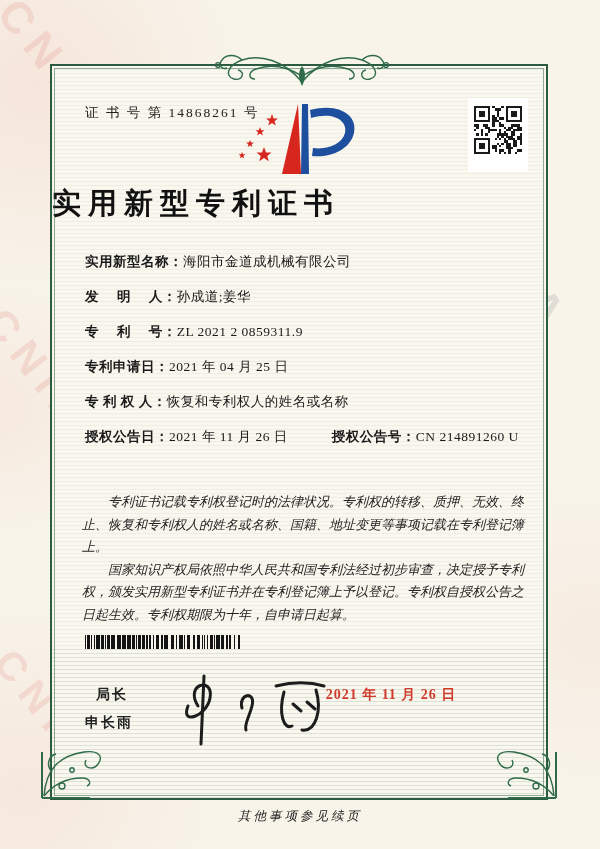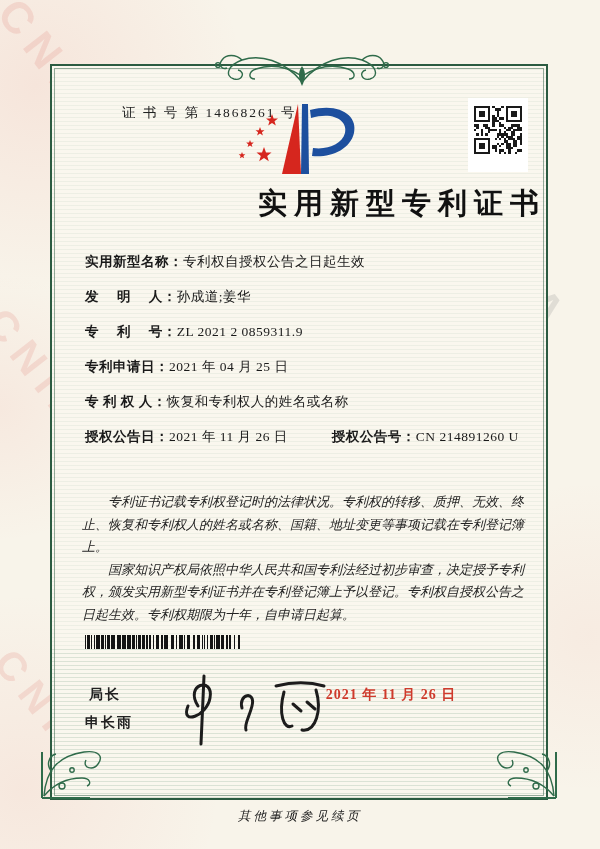--- a/index.html
+++ b/index.html
@@ -19,35 +19,35 @@
   .frame{
     position:absolute;left:50px;top:64px;width:494px;height:732px;z-index:2;
     border:2px solid #2b5b41;
     background:
       repeating-linear-gradient(0deg, rgba(60,120,85,.065) 0 1px, transparent 1px 4px),
       #faf7ee;
   }
   .frame::after{content:"";position:absolute;inset:2px;border:1px solid rgba(43,91,65,.5);pointer-events:none;}
   .guilloche-bottom{position:absolute;left:0;right:0;bottom:0;height:150px;
       background:repeating-linear-gradient(0deg, rgba(60,120,85,.10) 0 1px, transparent 1px 4px);}
-  .cert-no{position:absolute;left:33px;top:38px;font-size:13.5px;color:#222;letter-spacing:2px;margin-left:37px;}
+  .cert-no{position:absolute;left:33px;top:38px;font-size:13.5px;color:#222;letter-spacing:2px;}
   .logo{position:absolute;left:176px;top:34px;}
   .qr-box{position:absolute;left:416px;top:32px;width:60px;height:74px;background:#fff;
       display:flex;align-items:flex-start;justify-content:center;padding-top:8px;box-sizing:border-box;}
-  .title{position:absolute;left:0;right:0;top:118px;text-align:right;
-      font-size:29px;font-weight:700;color:#111;letter-spacing:7px;padding-left:20px;}
+  .title{position:absolute;left:0;right:0;top:118px;text-align:left;
+      font-size:29px;font-weight:700;color:#111;letter-spacing:7px;}
   .fields{position:absolute;left:33px;top:187px;right:24px;}
   .field-row{height:22px;margin-bottom:13px;font-size:13.5px;color:#1a1a1a;letter-spacing:.5px;white-space:nowrap;}
   .field-row .flabel{font-weight:700;}
   .grant-row .pair2{margin-left:40px;}
   .paras{position:absolute;left:30px;top:425px;width:442px;font-size:13px;line-height:22.5px;
       color:#222;font-style:italic;}
   .paras p{margin:0;text-indent:2em;}
   .barcode{position:absolute;left:33px;top:569px;width:155px;height:14px;}
-  .sig-title{position:absolute;left:37px;top:620px;font-family:Liberation Sans, sans-serif;
+  .sig-title{position:absolute;left:44px;top:620px;font-family:Liberation Sans, sans-serif;
       font-weight:700;font-size:14px;color:#222;letter-spacing:2px;}
   .sig-name{position:absolute;left:33px;top:648px;font-family:"Liberation Sans",sans-serif;
       font-weight:700;font-size:14px;color:#222;letter-spacing:2px;}
   .sig-hand{position:absolute;left:112px;top:606px;}
   .seal{position:absolute;left:302px;top:558px;opacity:.92;}
   .seal-date{position:absolute;left:316px;top:686px;width:150px;text-align:center;
       font-size:14px;font-weight:700;color:#cf3a2c;letter-spacing:1px;z-index:6;}
   .page-num{position:absolute;left:0;right:0;top:712px;text-align:center;font-size:11.5px;color:#222;letter-spacing:2px;}
   .cont-note{position:absolute;left:0;right:0;top:808px;text-align:center;font-size:12.5px;color:#222;
       letter-spacing:3px;z-index:3;font-style:italic;}
@@ -220,21 +220,21 @@
           <rect x="0" y="14" width="1" height="7" fill="#1a1a1a"></rect>
           <rect x="6" y="14" width="1" height="7" fill="#1a1a1a"></rect>
           <rect x="2" y="16" width="3" height="3" fill="#1a1a1a"></rect>
         </svg>
     </div>
 
     <div class="title">实用新型专利证书</div>
 
     <div class="fields">
       <div class="field-row">
-        <span class="flabel">实用新型名称：</span><span>专利权自授权公告之日起生效</span>
+        <span class="flabel">实用新型名称：</span><span>海阳市金道成机械有限公司</span>
       </div>
       <div class="field-row">
         <span class="flabel">发　 明　 人：</span><span>孙成道;姜华</span>
       </div>
       <div class="field-row">
         <span class="flabel">专　 利　 号：</span><span>ZL 2021 2 0859311.9</span>
       </div>
       <div class="field-row">
         <span class="flabel">专利申请日：</span><span>2021 年 04 月 25 日</span>
       </div>

